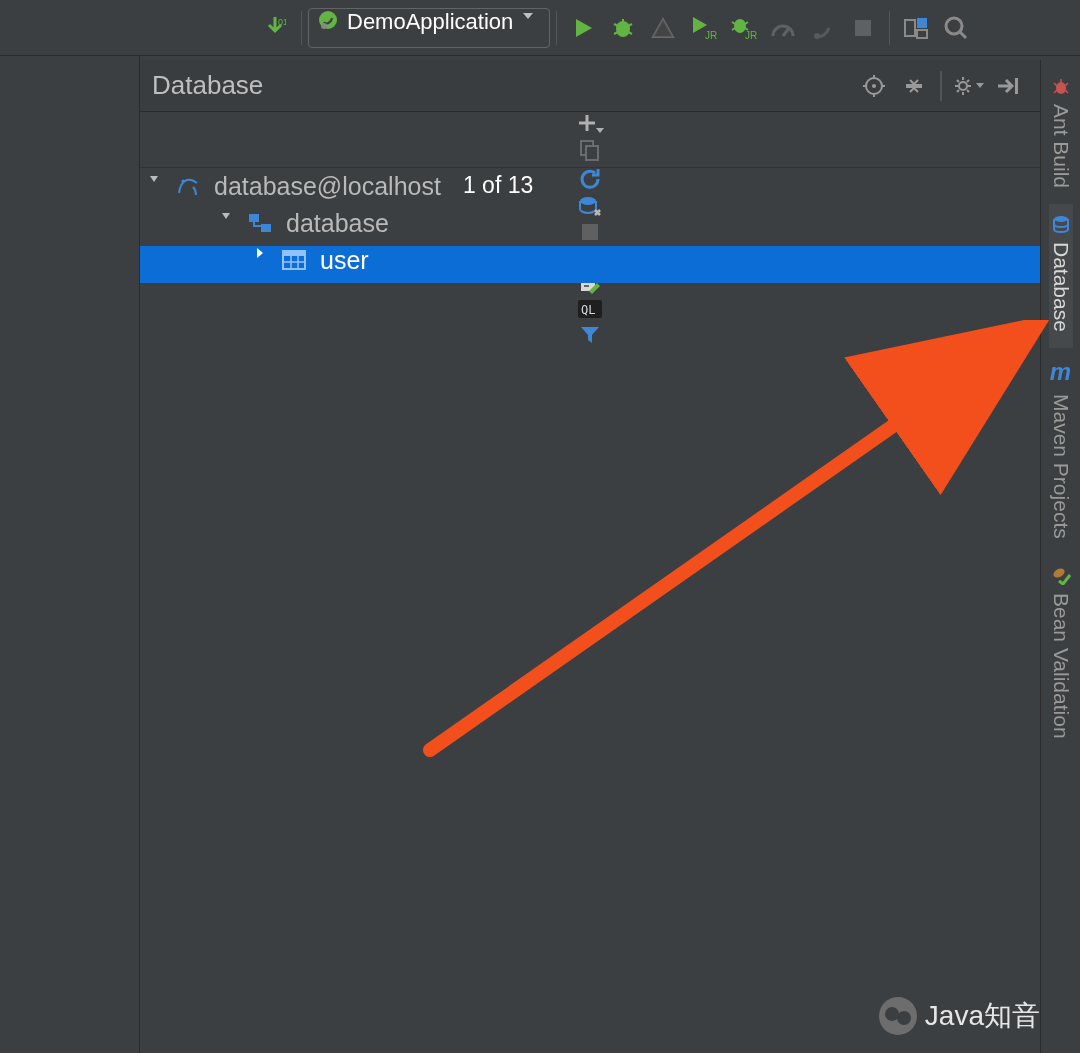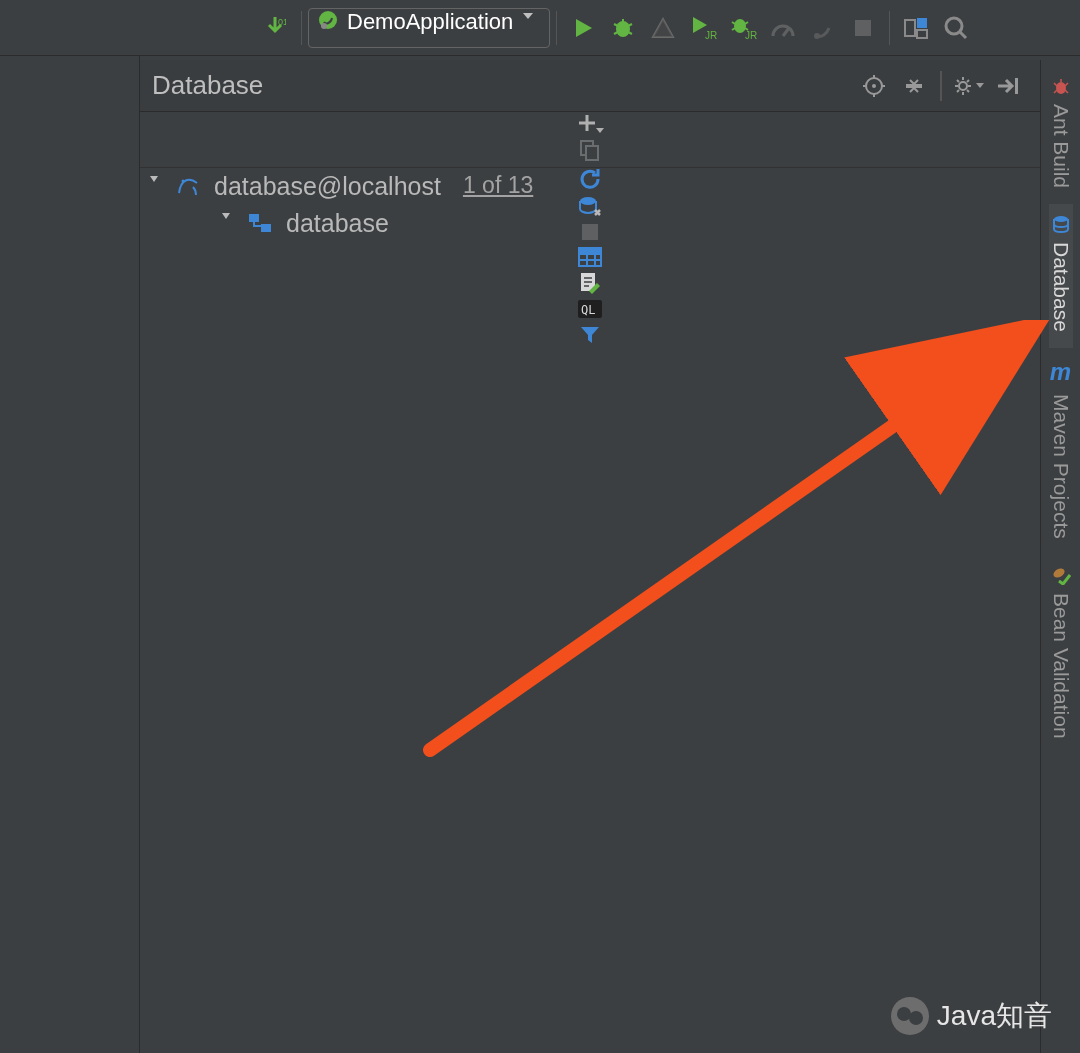--- a/index.html
+++ b/index.html
@@ -74,21 +74,21 @@
   .tree { padding-top:4px; font-size:25px; user-select:none; }
   .row {
     height:37px; display:flex; align-items:flex-start; gap:12px;
     padding-left:0;
     color:#b9b9b9; white-space:nowrap;
   }
   .row.selected { background:#0d6dd6; color:#fff; }
   .row .arrow { width:16px; display:flex; align-items:center; justify-content:center; }
   .row .ico { width:28px; height:28px; display:flex; align-items:center; justify-content:center;}
   .row .lbl { }
-  .row .meta { color:#a3a3a3; margin-left:10px; font-size:23px;text-decoration:underline;}
+  .row .meta { color:#ffffff; margin-left:10px; font-size:23px;}
 
   .indent-0 { padding-left:6px; }
   .indent-1 { padding-left:42px; }
   .indent-2 { padding-left:78px; }
   .indent-3 { padding-left:112px; }
 
   
   .right-strip {
     position:absolute; right:0; top:60px; bottom:0; width:40px;
     background:#3c3f41; border-left:1px solid #2b2b2b;
@@ -105,21 +105,21 @@
   .rtab svg { transform: rotate(0deg); }
 
   
   .arrow-annot {
     position:absolute; left:420px; top:320px;
     pointer-events:none;
   }
 
   
   .watermark {
-    position:absolute; right:28px; bottom:18px;
+    position:absolute; right:40px; bottom:18px;
     display:flex; align-items:center; gap:8px;
     color:#e6e6e6; font-size:28px;
   }
   .wm-icon {
     width:38px;height:38px;border-radius:50%;
     background:#6d6d6d; display:flex;align-items:center;justify-content:center;
     position:relative;
   }
   .wm-icon::before, .wm-icon::after{
     content:""; position:absolute; border-radius:50%; background:#3c3f41;
@@ -348,20 +348,35 @@
             <rect x="2" y="2" width="10" height="8" fill="#3e86d6"></rect>
             <rect x="14" y="12" width="10" height="8" fill="#3e86d6"></rect>
             <path d="M7 10v4h10" stroke="#3e86d6" stroke-width="2" fill="none"></path>
           </svg>
         </span>
       <span class="lbl">database</span>
     </div>
 
 
 
+    <div class="row indent-3 selected">
+      <span class="arrow">
+          <svg width="14" height="14" viewBox="0 0 14 14">
+            <path d="M4 2l6 5-6 5" fill="#fff"></path>
+          </svg>
+        </span>
+      <span class="ico">
+          <svg width="24" height="20" viewBox="0 0 24 20">
+            <rect x="1" y="1" width="22" height="18" fill="none" stroke="#8fc2ff" stroke-width="2"></rect>
+            <rect x="1" y="1" width="22" height="5" fill="#8fc2ff"></rect>
+            <path d="M1 12h22M9 1v18M16 1v18" stroke="#8fc2ff" stroke-width="1.5"></path>
+          </svg>
+        </span>
+      <span class="lbl">user</span>
+    </div>
 
 
   </div>
 </div>
 
 <div class="right-strip">
   <div class="rtab">
     <svg width="20" height="20" viewBox="0 0 20 20">
         <ellipse cx="10" cy="12" rx="5" ry="6" fill="#c75450"></ellipse>
         <path d="M3 7l3 3M17 7l-3 3M3 17l3-3M17 17l-3-3M10 3v3" stroke="#c75450" stroke-width="1.5"></path>

